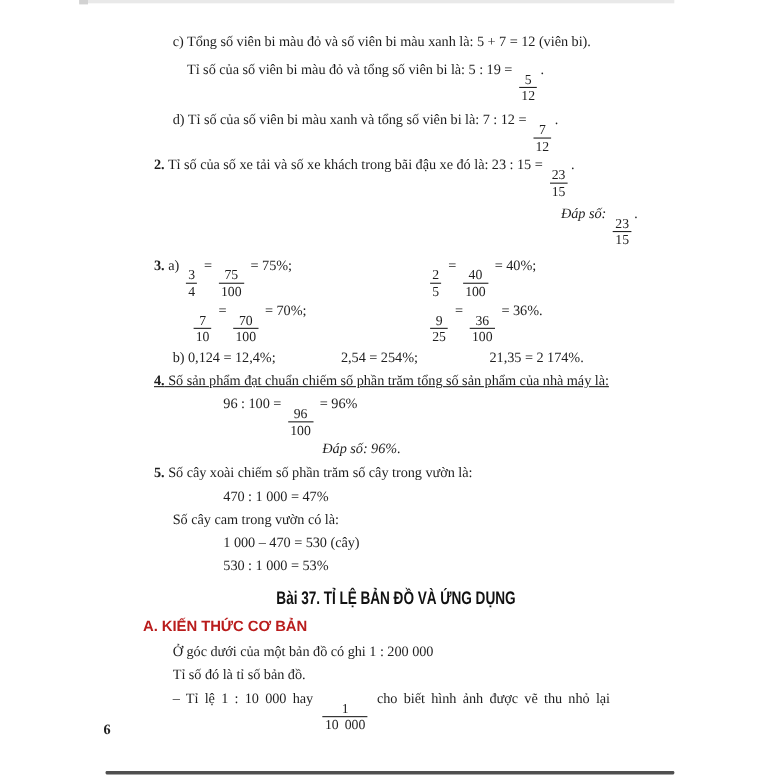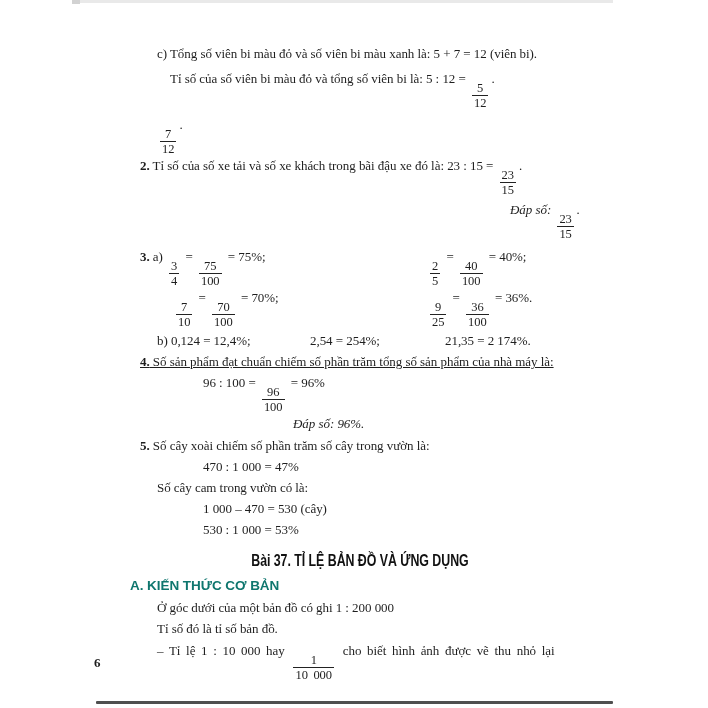--- a/index.html
+++ b/index.html
@@ -6,40 +6,40 @@
   body{
     width:708px;height:708px;position:relative;overflow:hidden;
     background:#ffffff;
     font-family:"Liberation Serif", serif;
     color:#1e1e1e;
   }
   .photo-top-edge{position:absolute;left:72px;top:0;width:541px;height:3px;background:#e9e9e9;}
   .photo-top-edge-dark{position:absolute;left:72px;top:0;width:8px;height:4px;background:#d2d2d2;}
   .page-bottom-edge{position:absolute;left:96px;top:701px;width:517px;height:3px;background:#4f4f4f;border-radius:1px;}
 
-  .content{position:absolute;left:140px;top:40px;width:440px;font-size:13px;letter-spacing:-0.05px;}
+  .content{position:absolute;left:140px;top:24px;width:440px;font-size:13px;letter-spacing:-0.05px;}
   .ln{line-height:20px;}
   .nowrap{white-space:nowrap;}
   .ind1{padding-left:17px;}
   .ind2{padding-left:30px;}
   .hang{padding-left:17px;text-indent:-17px;text-align:justify;line-height:18px;text-decoration:underline;}
   .eq{padding-left:63px;}
   .it{font-style:italic;}
   .bn{font-weight:bold;}
   .ans-r{text-align:right;}
   .ans-c1{padding-left:153px;}
   .ans-c2{padding-left:145px;}
 
   
   .fr{display:inline-flex;flex-direction:column;align-items:center;vertical-align:-9px;
       margin:0 3px;font-size:12.5px;line-height:14px;font-style:normal;}
   .fr .de{border-top:1.2px solid #222;padding:0 2px;}
 
   
-  .row{display:flex;gap:39px;}
+  .row{display:flex;}
   .row .colL{width:248px;box-sizing:border-box;}
   .row .colR{flex:1;}
   .row2 .colL{padding-left:33px;}
 
   .brow{display:flex;}
   .brow .s1{width:170px;box-sizing:border-box;padding-left:17px;}
   .brow .s2{width:135px;}
 
   
   #b1{margin-top:4px;}
@@ -61,45 +61,45 @@
   #b22{margin-top:1px;}
   #b23{margin-top:2px;word-spacing:2.5px;}
 
   .heading-wrap{display:flex;justify-content:center;height:24px;align-items:center;}
   .heading{
     font-family:"Liberation Sans", sans-serif;font-weight:bold;font-size:16.5px;
     transform:scaleX(0.75);transform-origin:center;white-space:nowrap;color:#111;
   }
   .section-head{
     font-family:"Liberation Sans", sans-serif;font-weight:bold;font-size:13.5px;
-    margin-left:-10px;transform:scaleX(0.94);transform-origin:left;color:#0f766e;
+    margin-left:-10px;transform:scaleX(0.94);transform-origin:left;color:#b91c1c;
   }
   .page-number{position:absolute;left:94px;top:655px;font-weight:bold;font-size:13px;}
 </style>
 </head>
 <body>
 
 <div class="photo-top-edge"></div>
 <div class="photo-top-edge-dark"></div>
 
 <div class="content">
 
   <div class="ln ind1 nowrap" id="b1">
     <span>c) Tổng số viên bi màu đỏ và số viên bi màu xanh là: 5 + 7 = 12 (viên bi).</span>
   </div>
 
   <div class="ln ind2 nowrap" id="b2">
-    <span>Tỉ số của số viên bi màu đỏ và tổng số viên bi là: 5 : 12 = </span><span class="fr">
+    <span>Tỉ số của số viên bi màu đỏ và tổng số viên bi là: 5 : 19 = </span><span class="fr">
         <span class="nu">5</span>
         <span class="de">12</span>
       </span><span>.</span>
   </div>
 
   <div class="ln ind1 nowrap" id="b3">
-    <span class="fr">
+    <span>d) Tỉ số của số viên bi màu xanh và tổng số viên bi là: 7 : 12 = </span><span class="fr">
         <span class="nu">7</span>
         <span class="de">12</span>
       </span><span>.</span>
   </div>
 
   <div class="ln nowrap" id="b4">
     <span class="bn">2.</span><span> Tỉ số của số xe tải và số xe khách trong bãi đậu xe đó là: 23 : 15 = </span><span class="fr">
         <span class="nu">23</span>
         <span class="de">15</span>
       </span><span>.</span>

